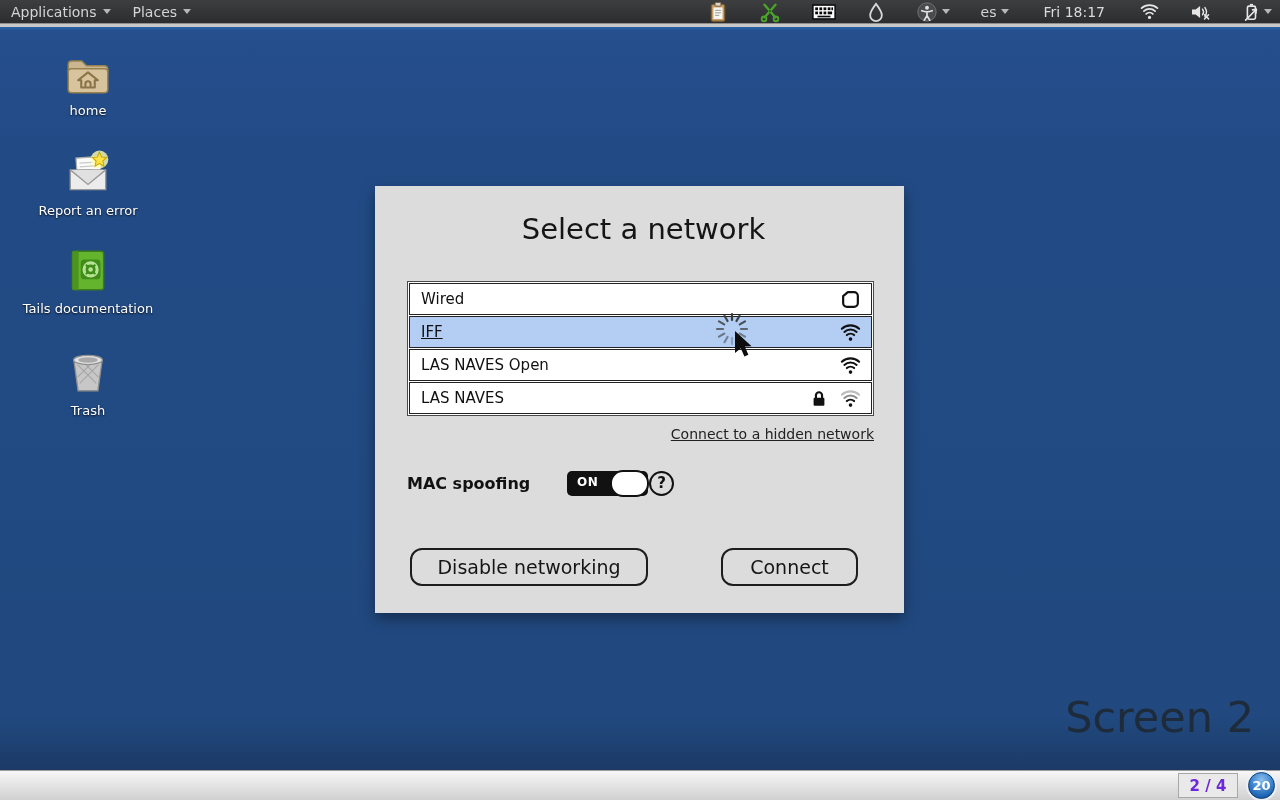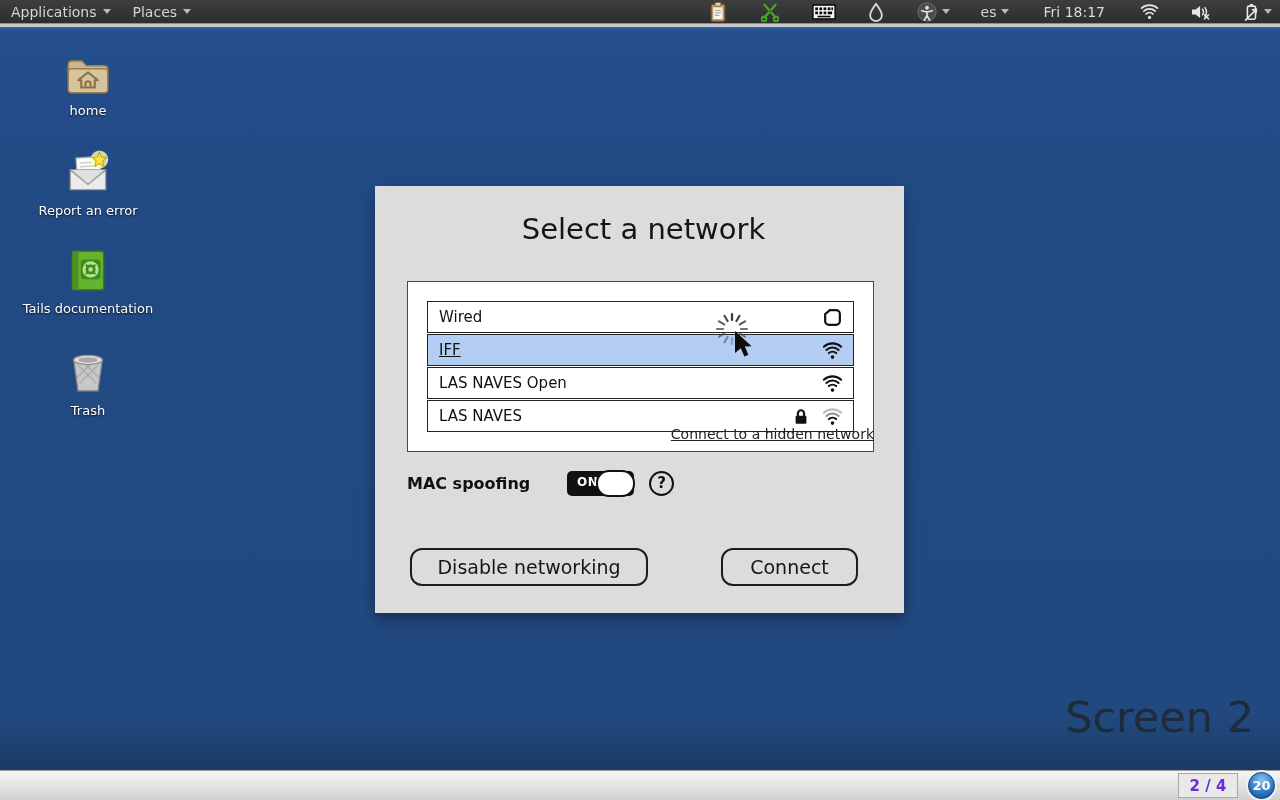--- a/index.html
+++ b/index.html
@@ -24,31 +24,31 @@
     background:linear-gradient(180deg,#2a64ac 0px,#254f8d 4px,#224b86 120px,#21497f 690px,#1b3a66 743px); }
   .dicon { position:absolute; width:130px; display:flex; flex-direction:column; align-items:center; gap:5px; cursor:default; }
   .dicon .lbl { color:#fff; font-size:13px; text-shadow:0 1px 2px rgba(0,0,0,.85); white-space:nowrap; }
 
   
   #dialog { left:375px; top:186px; width:529px; height:427px; background:#dcdcdc;
     box-shadow:0 6px 14px rgba(0,0,0,.38); z-index:10; }
   #dlg-title { position:absolute; left:0; top:26px; width:100%; text-align:center;
     font-size:29px; color:#151515;padding-left:8px; }
   #netlist { position:absolute; left:32px; top:95px; width:467px;
-    background:#fff; border:1px solid #4a4a4a; padding:19px;
+    background:#fff; border:1px solid #4a4a4a; padding:1px;
     display:flex; flex-direction:column; gap:1px; }
   .netrow { height:32px; border:1px solid #232323; background:#fff;
     display:flex; align-items:center; padding:0 10px 0 11px; font-size:15px; color:#111; }
   .netrow.sel { background:#b3cdf3;text-decoration:underline; }
   .netrow .nm { flex:1; }
   .rowicons { display:flex; align-items:center; gap:12px; }
   #hidden-link { position:absolute; right:30px; top:240px; font-size:14px; color:#222;
     text-decoration:underline; cursor:pointer; }
   #mac-label { position:absolute; left:32px; top:288px; font-size:16px; font-weight:bold; color:#111; }
-  #mac-toggle { position:absolute; left:192px; top:285px; width:67px; height:25px;
+  #mac-toggle { position:absolute; left:192px; top:285px; width:81px; height:25px;
     background:#111; border-radius:5px; cursor:pointer; }
   #mac-toggle .on { position:absolute; left:10px; top:4px; font-size:12px; font-weight:bold; color:#fff; letter-spacing:.5px; }
   #mac-toggle .knob { position:absolute; right:-1px; top:-1px; width:39px; height:27px;
     background:#fff; border:2px solid #111; border-radius:13px; }
   #mac-help { position:absolute; left:274px; top:285px; width:25px; height:25px;
     border:2.5px solid #111; border-radius:50%; text-align:center; line-height:20px;
     font-size:15px; font-weight:bold; color:#111; cursor:pointer; }
   .dlg-btn { position:absolute; top:362px; height:38px; background:transparent;
     border:2px solid #1d1d1d; border-radius:12px; font-size:19px; color:#151515;
     font-family:inherit; cursor:pointer; }

